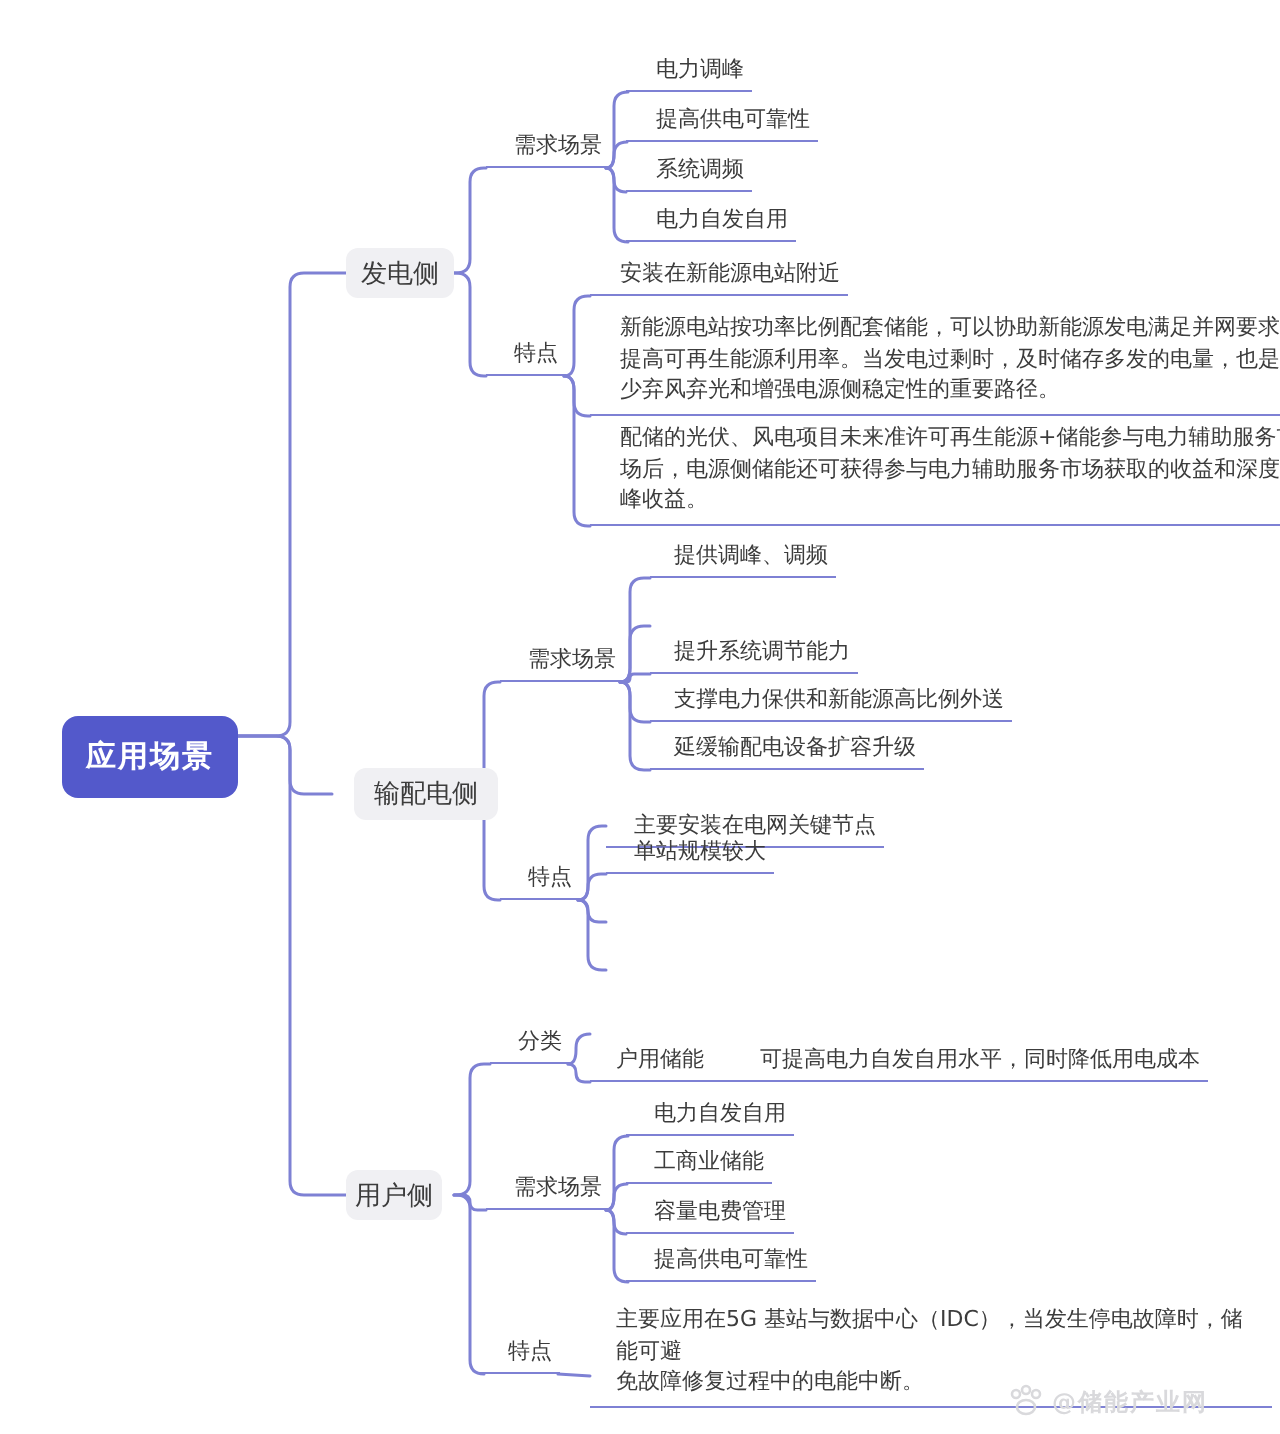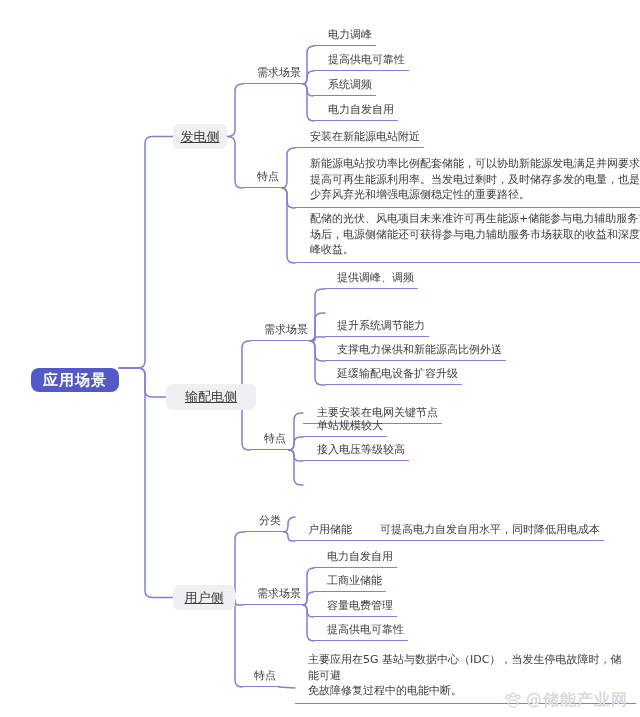--- a/index.html
+++ b/index.html
@@ -19,35 +19,34 @@
   .node{position:absolute;white-space:nowrap;}
   .root{
     background:var(--accent);color:#fff;border-radius:8px;
     display:flex;align-items:center;justify-content:center;
     font-size:15px;font-weight:600;letter-spacing:1px;
   }
   .branch{
     background:var(--branch-bg);color:var(--text);border-radius:6px;
     display:flex;align-items:center;justify-content:center;
     font-size:13px;
-    text-decoration:underline;
   }
   .leaf{
     font-size:11px;line-height:13px;color:var(--text);
     border-bottom:1.5px solid var(--line);
     padding:0 4px 4px 14px;
   }
   .para{
     white-space:pre-wrap;line-height:15.5px;padding-bottom:4px;
   }
   .pl12{padding-left:12px}.pl13{padding-left:13px}.pl14{padding-left:14px}.pl15{padding-left:15px}
   .desc{margin-left:28px;}
   .watermark{
-    position:absolute;left:503px;top:690px;display:flex;align-items:flex-start;gap:3px;
-    color:var(--wm);font-size:16px;font-weight:bold;letter-spacing:1px;
+    position:absolute;left:503px;top:690px;display:flex;align-items:flex-end;gap:3px;
+    color:var(--wm);font-size:12px;font-weight:bold;letter-spacing:1px;
   }
 </style>
 </head>
 <body>
 
 <div id="canvas">
 
   <svg id="wires" viewBox="0 0 640 717" fill="none">
       <path d="M 119 368 L 138 368 Q 145 368 145 361 L 145 143.5 Q 145 136.5 152 136.5 L 173 136.5" stroke="#7e81d4" stroke-width="1.5" fill="none" stroke-linecap="round"></path>
       <path d="M 119 368 L 138 368 Q 145 368 145 375 L 145 390 Q 145 397 152 397 L 166 397" stroke="#7e81d4" stroke-width="1.5" fill="none" stroke-linecap="round"></path>
@@ -77,27 +76,27 @@
       <path d="M 227 597.5 L 228 597.5 Q 235 597.5 235 604.5 L 235 680 Q 235 687 242 687" stroke="#7e81d4" stroke-width="1.5" fill="none" stroke-linecap="round"></path>
       <path d="M 284 532 L 284 532 Q 288 532 288 525 L 288 524 Q 288 517 295 517" stroke="#7e81d4" stroke-width="1.5" fill="none" stroke-linecap="round"></path>
       <path d="M 284 532 L 284 532 Q 288 532 288 536.5 L 288 536.5 Q 288 541 292.5 541 L 295 541" stroke="#7e81d4" stroke-width="1.5" fill="none" stroke-linecap="round"></path>
       <path d="M 303 605 L 303 605 Q 307 605 307 598 L 307 575 Q 307 568 314 568" stroke="#7e81d4" stroke-width="1.5" fill="none" stroke-linecap="round"></path>
       <path d="M 303 605 L 303 605 Q 307 605 307 598.5 L 307 598.5 Q 307 592 313.5 592" stroke="#7e81d4" stroke-width="1.5" fill="none" stroke-linecap="round"></path>
       <path d="M 303 605 L 303 605 Q 307 605 307 611 L 307 611 Q 307 617 313 617" stroke="#7e81d4" stroke-width="1.5" fill="none" stroke-linecap="round"></path>
       <path d="M 303 605 L 303 605 Q 307 605 307 612 L 307 634 Q 307 641 314 641" stroke="#7e81d4" stroke-width="1.5" fill="none" stroke-linecap="round"></path>
       <path d="M 279 687 L 295 688" stroke="#7e81d4" stroke-width="1.5" fill="none" stroke-linecap="round"></path>
     </svg>
 
-  <div class="node root" style="left:31px;top:368px;width:88px;height:24px">应用场景</div>
+  <div class="node root" style="left:31px;top:358px;width:88px;height:41px">应用场景</div>
 
   <div class="node branch" style="left:173px;top:124px;width:54px;height:25px">发电侧</div>
 
-  <div class="node branch" style="left:166px;top:384px;width:90px;height:26px">输配电侧</div>
+  <div class="node branch" style="left:177px;top:384px;width:72px;height:26px">输配电侧</div>
 
-  <div class="node branch" style="left:173px;top:585px;width:62px;height:25px">用户侧</div>
+  <div class="node branch" style="left:173px;top:585px;width:48px;height:25px">用户侧</div>
 
   <div class="node leaf pl14" style="left:243px;top:66px">需求场景</div>
   <div class="node leaf pl14" style="left:243px;top:170px">特点</div>
 
   <div class="node leaf pl15" style="left:313px;top:28px">电力调峰</div>
   <div class="node leaf pl15" style="left:313px;top:53px">提高供电可靠性</div>
   <div class="node leaf pl15" style="left:313px;top:78px">系统调频</div>
   <div class="node leaf pl15" style="left:313px;top:103px">电力自发自用</div>
 
   <div class="node leaf pl15" style="left:295px;top:130px">安装在新能源电站附近</div>
@@ -111,21 +110,20 @@
   <div class="node leaf pl14" style="left:250px;top:323px">需求场景</div>
   <div class="node leaf pl14" style="left:250px;top:432px">特点</div>
 
   <div class="node leaf pl12" style="left:325px;top:271px">提供调峰、调频</div>
   <div class="node leaf pl12" style="left:325px;top:319px">提升系统调节能力</div>
   <div class="node leaf pl12" style="left:325px;top:367px">延缓输配电设备扩容升级</div>
   <div class="node leaf pl12" style="left:325px;top:343px">支撑电力保供和新能源高比例外送</div>
 
   <div class="node leaf pl14" style="left:303px;top:406px">主要安装在电网关键节点</div>
   <div class="node leaf pl14" style="left:303px;top:419px">单站规模较大</div>
-  <div class="node leaf pl14" style="left:303px;top:443px">接入电压等级较高</div>
 
   <div class="node leaf pl14" style="left:245px;top:514px">分类</div>
   <div class="node leaf pl14" style="left:243px;top:587px">需求场景</div>
   <div class="node leaf pl14" style="left:240px;top:669px">特点</div>
 
   <div class="node leaf pl13" style="left:295px;top:523px">
     <span>户用储能</span><span class="desc">可提高电力自发自用水平，同时降低用电成本</span>
   </div>
 
   <div class="node leaf pl14" style="left:313px;top:550px">电力自发自用</div>

